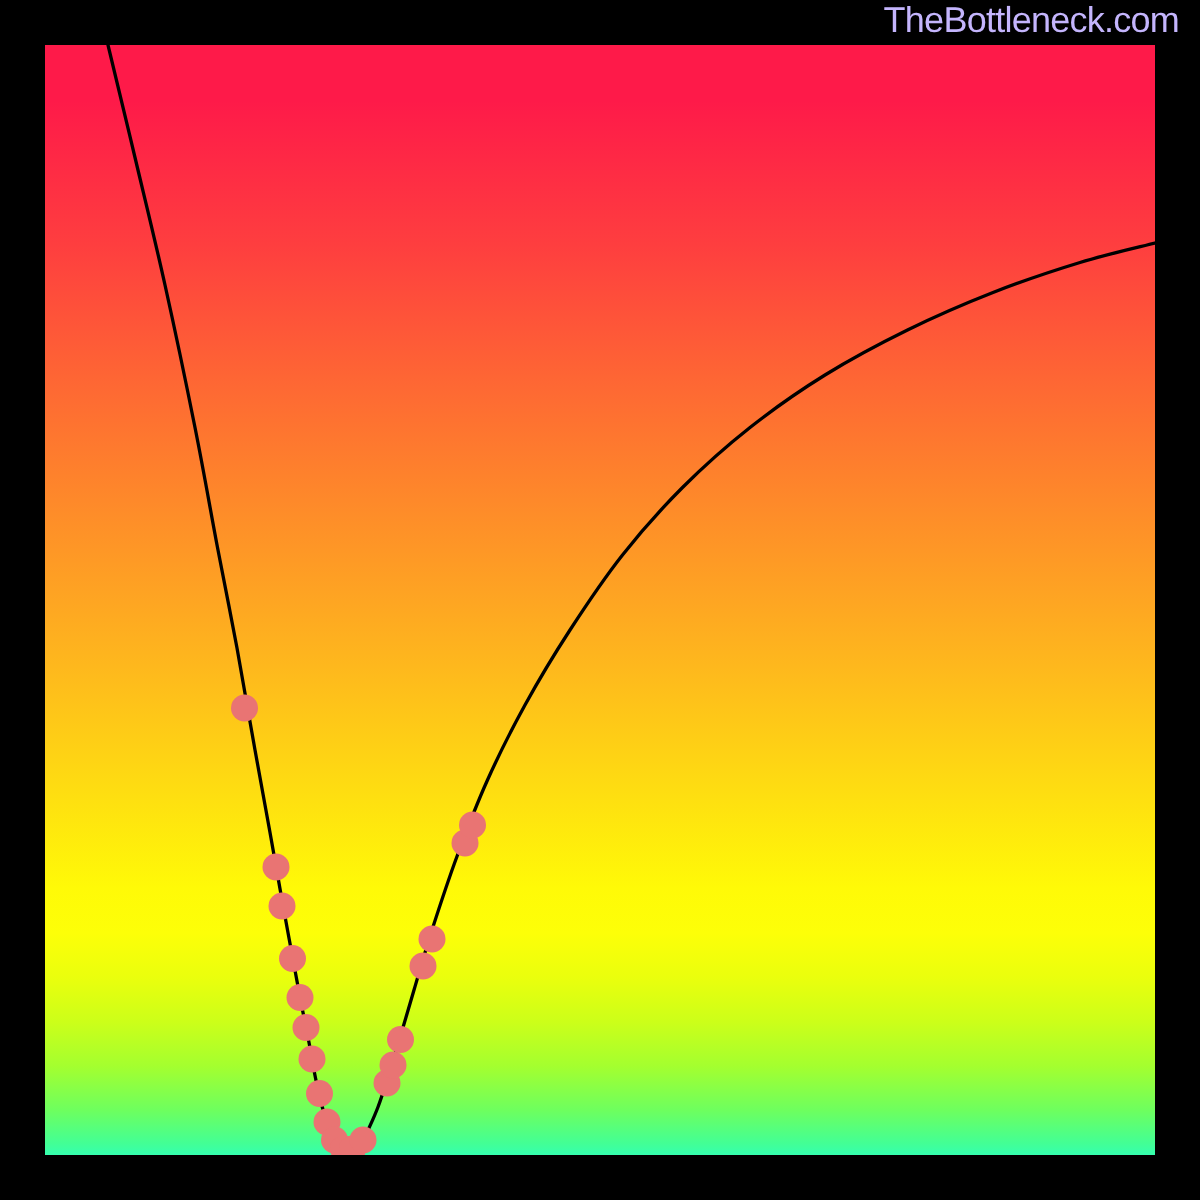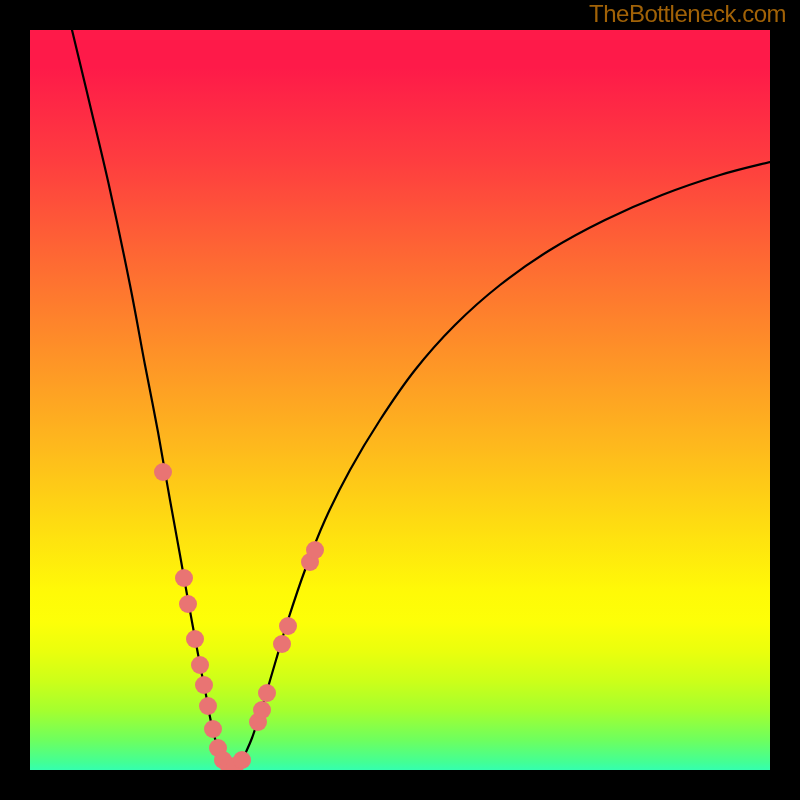--- a/index.html
+++ b/index.html
@@ -44,21 +44,21 @@
   svg.curve {
     position: absolute;
     inset: 0;
     width: 740px;
     height: 740px;
   }
   .watermark {
     position: absolute;
     top: 0px;
     right: 14px;
-    color: #a16207;
+    color: #c4b5fd;
     font-size: 24px;
     font-weight: 400;
     letter-spacing: -0.5px;
     user-select: none;
   }
 </style>
 </head>
 <body>
 
 <div class="watermark">TheBottleneck.com</div>

